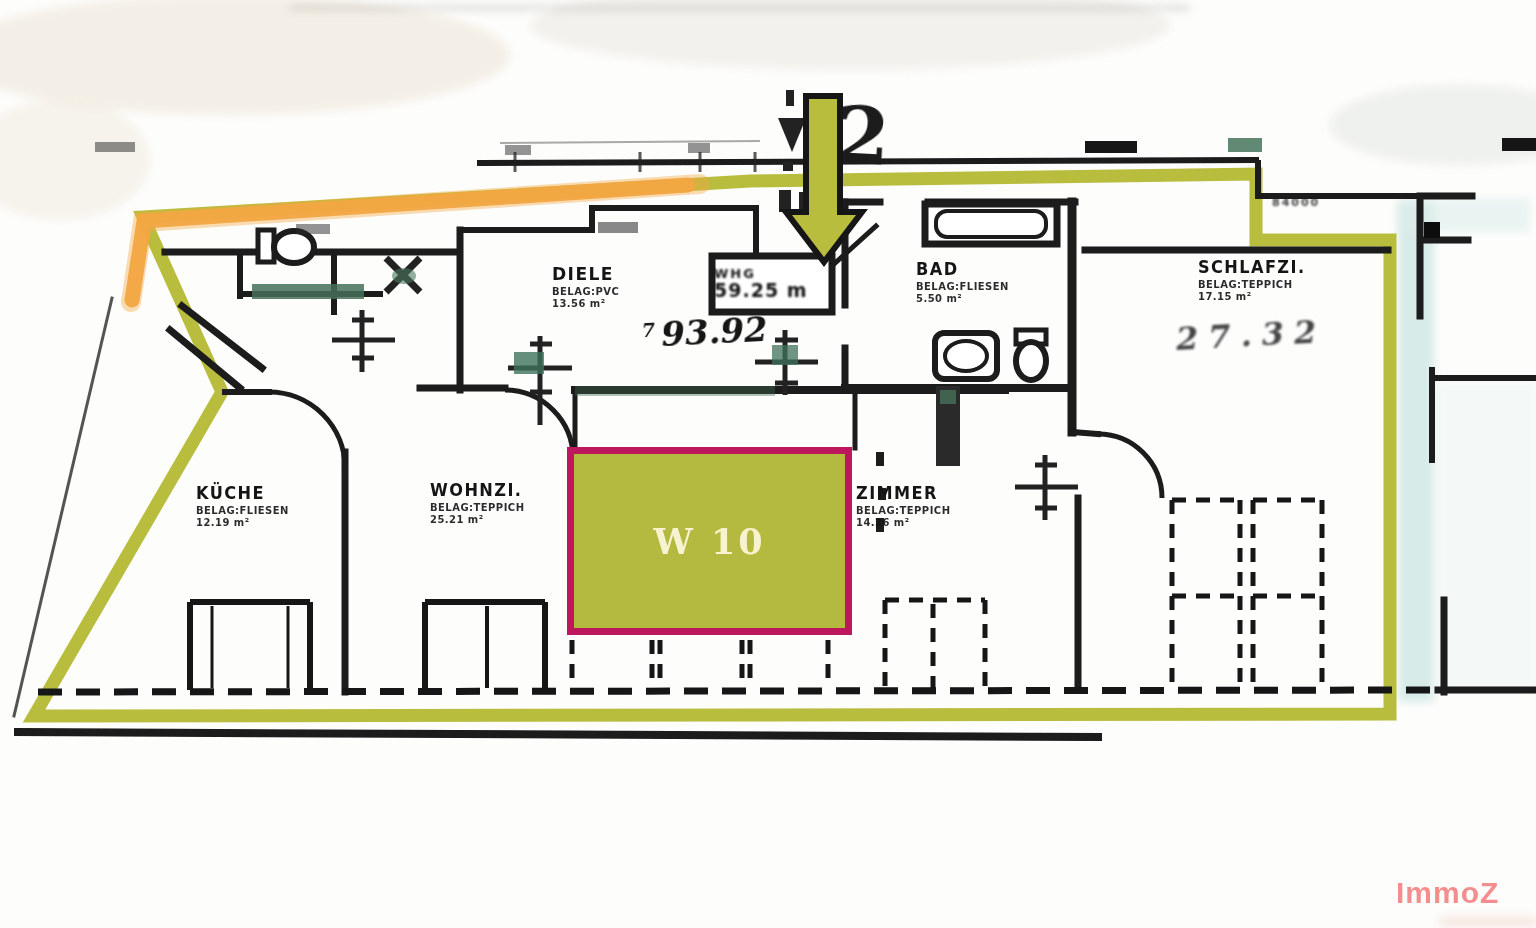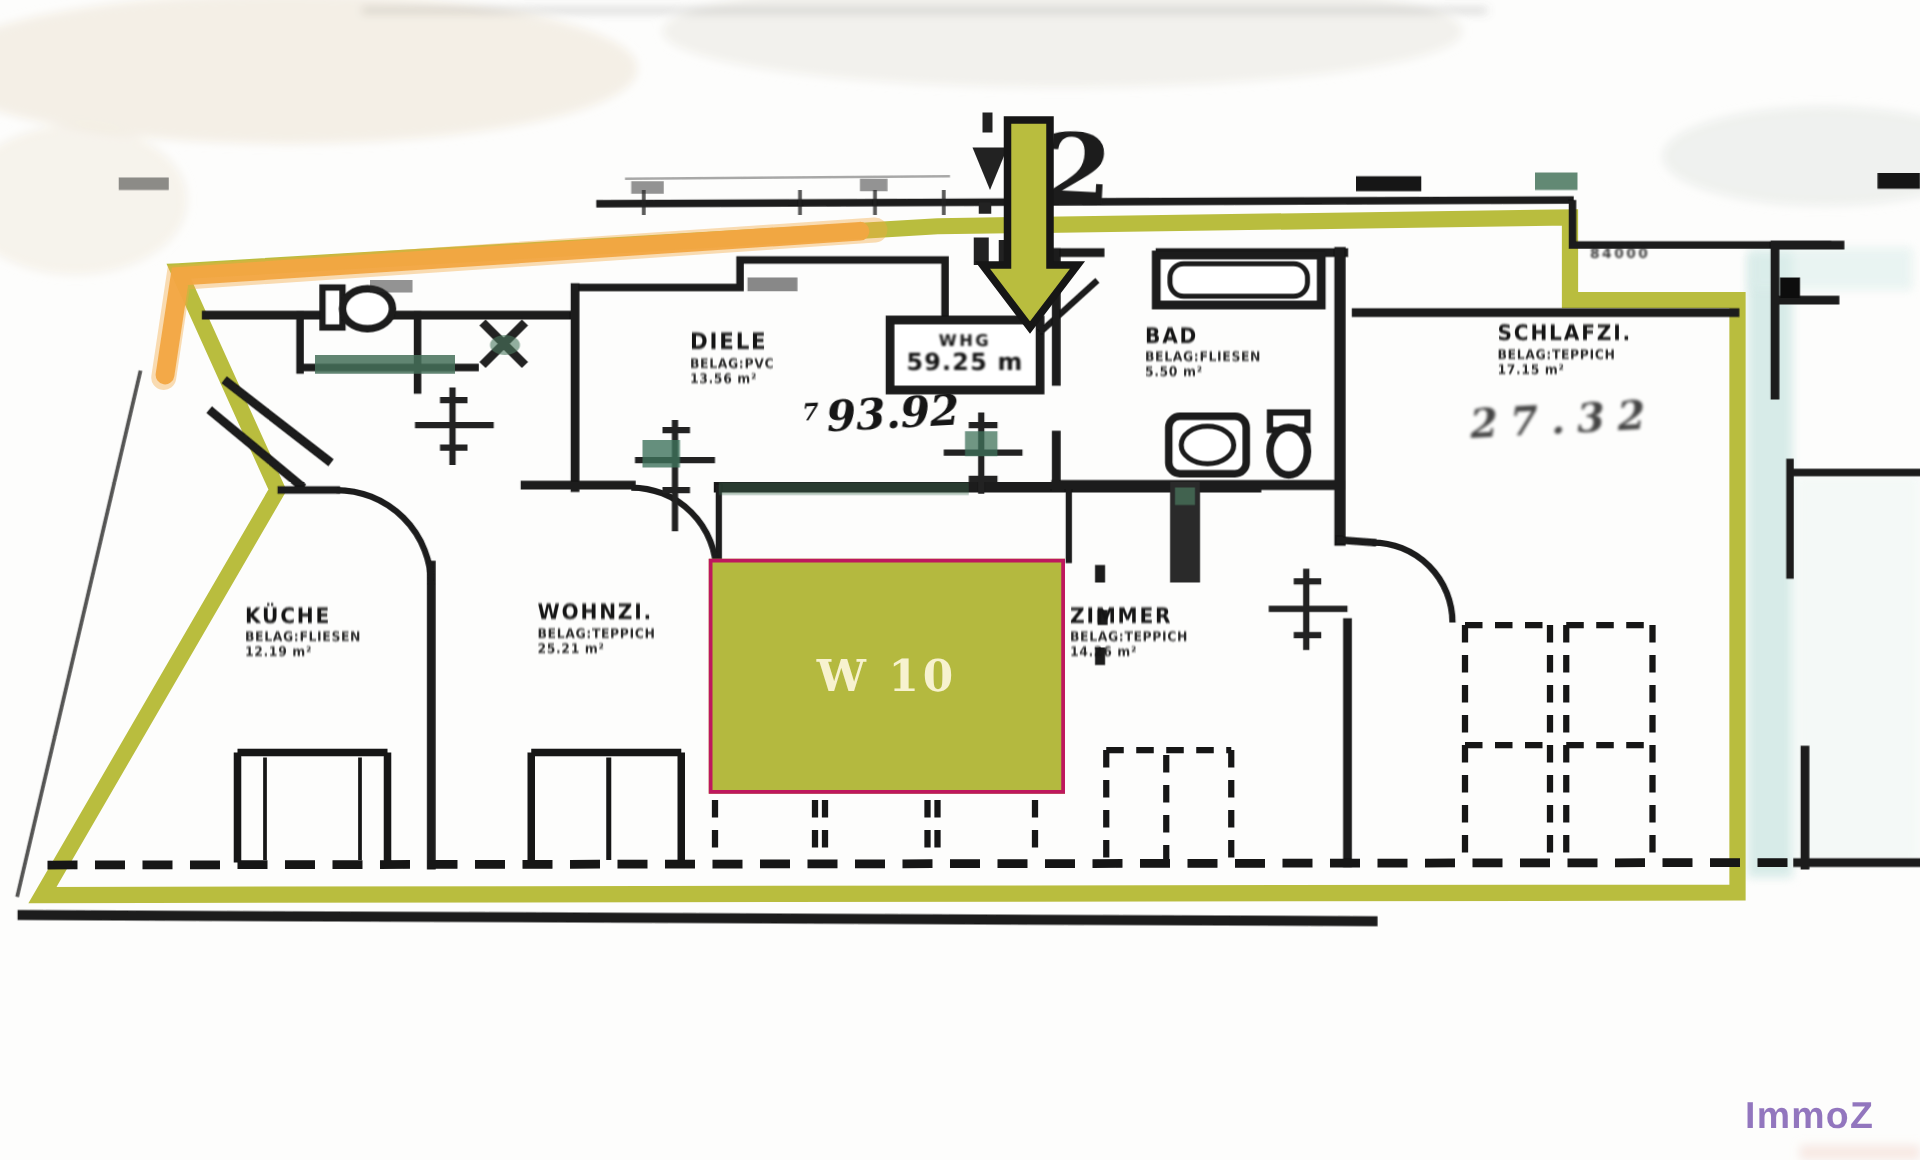--- a/index.html
+++ b/index.html
@@ -11,49 +11,49 @@
   .room-label{
     position:absolute;color:#151515;font-weight:bold;
     filter:blur(0.65px);transform:scaleX(.95);transform-origin:left top;
     line-height:1.15;white-space:nowrap;
   }
   .room-label .rname{font-size:17px;letter-spacing:1.5px;}
   .room-label .rsub{font-size:10.5px;letter-spacing:.5px;opacity:.9;}
   .room-label.big .rname{font-size:18px;}
   .whg-label{
     position:absolute;left:714px;top:258px;width:116px;height:52px;
-    display:flex;flex-direction:column;align-items:center;justify-content:center;
+    display:flex;flex-direction:column;justify-content:center;
     color:#141414;font-weight:bold;filter:blur(0.8px);line-height:1.05;
   }
   .whg-label .l1{font-size:13px;letter-spacing:2px;}
   .whg-label .l2{font-size:19px;letter-spacing:1px;}
   .handwritten{
     position:absolute;color:#161616;font-family:"DejaVu Serif",serif;
     font-weight:bold;font-style:italic;
   }
   .hw-total{left:642px;top:312px;font-size:34px;filter:blur(0.5px);transform:rotate(-3deg);}
   .hw-total .pfx{font-size:19px;vertical-align:10px;margin-right:6px;}
   .hw-bedroom{
     left:1176px;top:316px;font-size:32px;letter-spacing:10px;
     filter:blur(1.1px);opacity:.8;transform:rotate(-3deg);
   }
   .apartment-box{
     position:absolute;left:567px;top:447px;width:285px;height:188px;
-    background:#b4b93f;border:3px solid #be185d;box-sizing:border-box;
+    background:#b4b93f;border:7px solid #be185d;box-sizing:border-box;
     display:flex;flex-direction:column;align-items:center;justify-content:center;gap:10px;
     color:#f7f2cf;font-family:"DejaVu Serif",serif;font-weight:bold;
     font-size:35px;letter-spacing:3px;filter:blur(0.35px);
   }
   .scan-mark{
     position:absolute;left:1272px;top:196px;font-size:11px;font-weight:bold;
     color:#1d1d1d;filter:blur(1px);opacity:.85;letter-spacing:2px;
   }
   .watermark{
     position:absolute;left:1396px;top:876px;font-size:30px;font-weight:bold;
-    color:#4c1d95;opacity:.6;letter-spacing:1px;font-family:"Liberation Sans",sans-serif;
+    color:#ef4444;opacity:.6;letter-spacing:1px;font-family:"Liberation Sans",sans-serif;
   }
 </style>
 </head>
 <body>
 
 <div class="plan">
 
   <svg width="1536" height="928" viewBox="0 0 1536 928">
     <defs>
       <filter id="scanblur" x="-5%" y="-5%" width="110%" height="110%">

